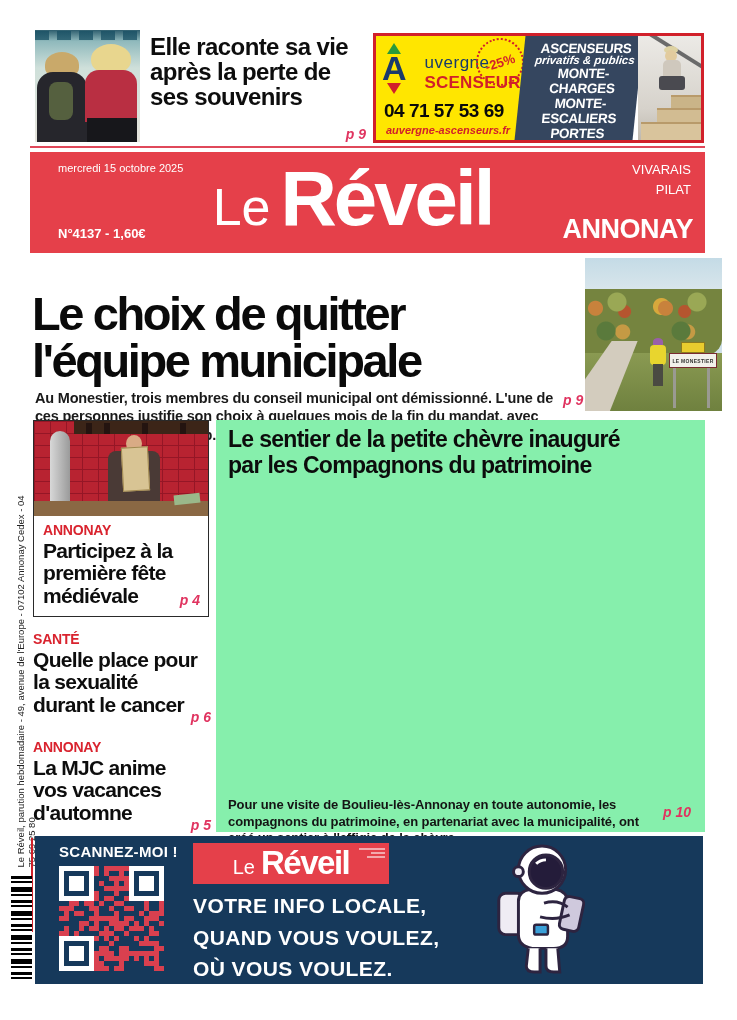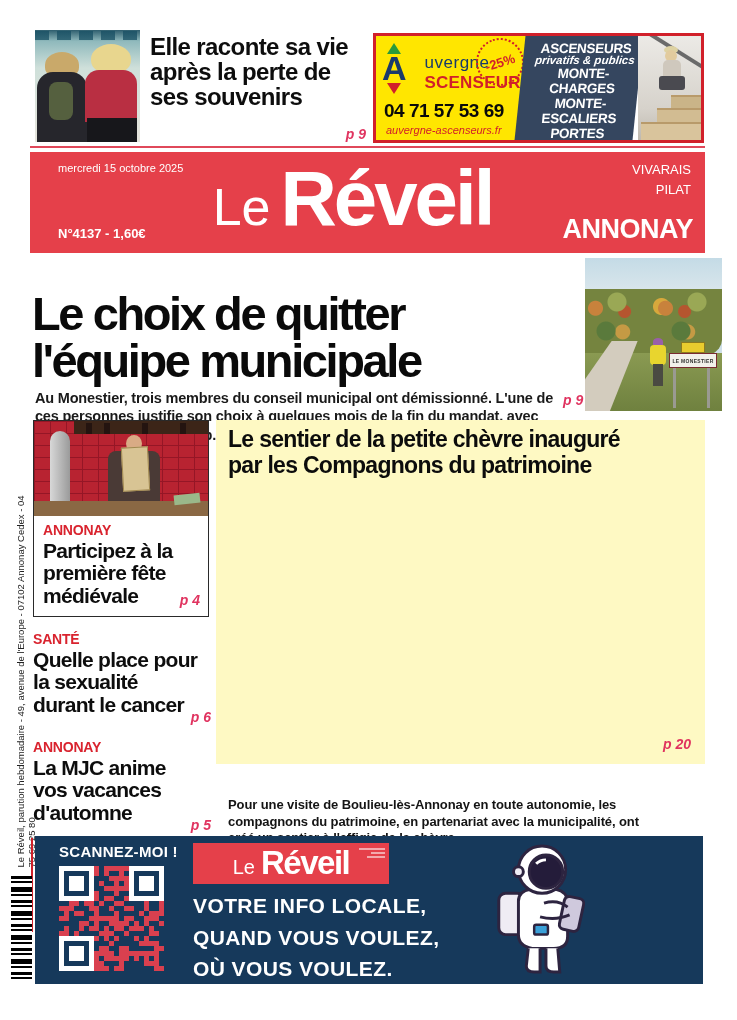--- a/index.html
+++ b/index.html
@@ -36,21 +36,21 @@
   .tri-up{width:0;height:0;border-left:7px solid transparent;border-right:7px solid transparent;border-bottom:11px solid #2a9a3a;}
   .tri-down{width:0;height:0;border-left:7px solid transparent;border-right:7px solid transparent;border-top:11px solid #d1202a;}
   .brand-a{font-size:34px;font-weight:bold;color:#1a3a6b;line-height:0.85;}
   .brand-col{margin-left:18px;margin-top:12px;}
   .brand-top{font-size:17px;color:#1a3a6b;letter-spacing:0.5px;}
   .brand-bottom{font-size:17px;font-weight:bold;color:#d1202a;letter-spacing:0.2px;}
   .ad-stamp{position:absolute;right:2px;top:2px;width:44px;height:44px;border-radius:50%;
     border:2px dotted #d1202a;transform:rotate(-18deg);display:flex;align-items:center;
     justify-content:center;color:#d1202a;font-weight:bold;font-size:13px;}
   .ad-phone{position:absolute;left:8px;bottom:18px;font-size:19px;font-weight:bold;color:#0a0a0a;letter-spacing:-0.5px;}
-  .ad-site{position:absolute;left:10px;bottom:4px;font-size:11px;font-weight:normal;font-style:italic;color:#d1202a;}
+  .ad-site{position:absolute;left:10px;bottom:4px;font-size:11px;font-weight:bold;font-style:italic;color:#d1202a;}
   .ad-mid{width:118px;flex:none;background:#35465f;transform:skewX(-6deg);margin:-3px 0 -3px -6px;
     padding:8px 4px 6px 10px;box-sizing:border-box;display:flex;flex-direction:column;
     justify-content:space-between;text-align:center;}
   .svc{color:#fff;font-weight:bold;font-size:13.5px;letter-spacing:-0.3px;}
   .svc-sub{color:#fff;font-weight:bold;font-style:italic;font-size:11.5px;margin-top:-2px;}
   .ad-photo{flex:1;position:relative;background:linear-gradient(180deg,#eceae6 0%,#d6d2cb 70%,#bfb9af 100%);overflow:hidden;}
   .rail{position:absolute;left:-8px;top:18px;width:110px;height:4px;background:#6a6a6a;transform:rotate(32deg);}
   .step1{position:absolute;right:0;bottom:0;width:60px;height:16px;background:#d9c49c;border-top:2px solid #b89a6a;}
   .step2{position:absolute;right:0;bottom:16px;width:44px;height:14px;background:#d2bc92;border-top:2px solid #b89a6a;}
   .step3{position:absolute;right:0;bottom:30px;width:30px;height:13px;background:#cab488;border-top:2px solid #b89a6a;}
@@ -118,21 +118,21 @@
   .cp-counter{position:absolute;left:0;bottom:0;width:100%;height:15px;background:#8a6844;}
   .cp-papers{position:absolute;right:8px;bottom:12px;width:26px;height:10px;background:#9ab88a;transform:rotate(-6deg);}
   .card-text{position:absolute;left:9px;top:101px;right:8px;bottom:6px;}
   .story-title{margin:2px 0 0 0;font-size:21px;line-height:1.06;font-weight:bold;letter-spacing:-0.7px;color:#0d0d0d;}
   .card-pref{position:absolute;right:0;bottom:2px;}
   .story2{left:33px;top:631px;width:178px;height:100px;}
   .story3{left:33px;top:739px;width:178px;height:100px;}
   .story-pref{position:absolute;right:0;bottom:6px;}
 
   
-  .feature{left:216px;top:420px;width:489px;height:344px;background:#fef9c3;}
+  .feature{left:216px;top:420px;width:489px;height:412px;background:#86efac;}
   .feature-title{margin:0;padding:7px 12px 6px 12px;font-size:23px;font-weight:bold;
     line-height:1.12;letter-spacing:-0.7px;color:#0c0c0c;}
   .feature-photo{position:absolute;left:6px;top:68px;width:477px;height:290px;overflow:hidden;
     background-color:#9d9a93;
     background-image:radial-gradient(circle at 12% 18%,#ece8df 0 7px,transparent 8px),
       radial-gradient(circle at 38% 9%,#5f5c55 0 5px,transparent 6px),
       radial-gradient(circle at 64% 22%,#d9d4c9 0 9px,transparent 10px),
       radial-gradient(circle at 85% 12%,#74716a 0 6px,transparent 7px),
       radial-gradient(circle at 22% 48%,#c9c4b8 0 8px,transparent 9px),
       radial-gradient(circle at 52% 58%,#6b6861 0 5px,transparent 6px),
@@ -325,21 +325,21 @@
     <h3 class="story-title pre">La MJC anime
 vos vacances
 d'automne</h3>
     <span class="pageref story-pref">p 5</span>
   </div>
 
   <section class="abs feature">
     <h2 class="feature-title pre">Le sentier de la petite chèvre inauguré
 par les Compagnons du patrimoine</h2>
     <p class="feature-caption">Pour une visite de Boulieu-lès-Annonay en toute autonomie, les compagnons du patrimoine, en partenariat avec la municipalité, ont créé un sentier à l'effigie de la chèvre.</p>
-    <span class="pageref feature-pref">p 20</span>
+    <span class="pageref feature-pref">p 10</span>
   </section>
 
   <footer class="abs banner">
     <div class="scan-label">SCANNEZ-MOI !</div>
     <div class="qr" id="qr">
       <div class="f f-tl"></div>
       <div class="f f-tr"></div>
       <div class="f f-bl"></div>
     <i style="left:35px;top:0px"></i>
         <i style="left:45px;top:0px"></i>

